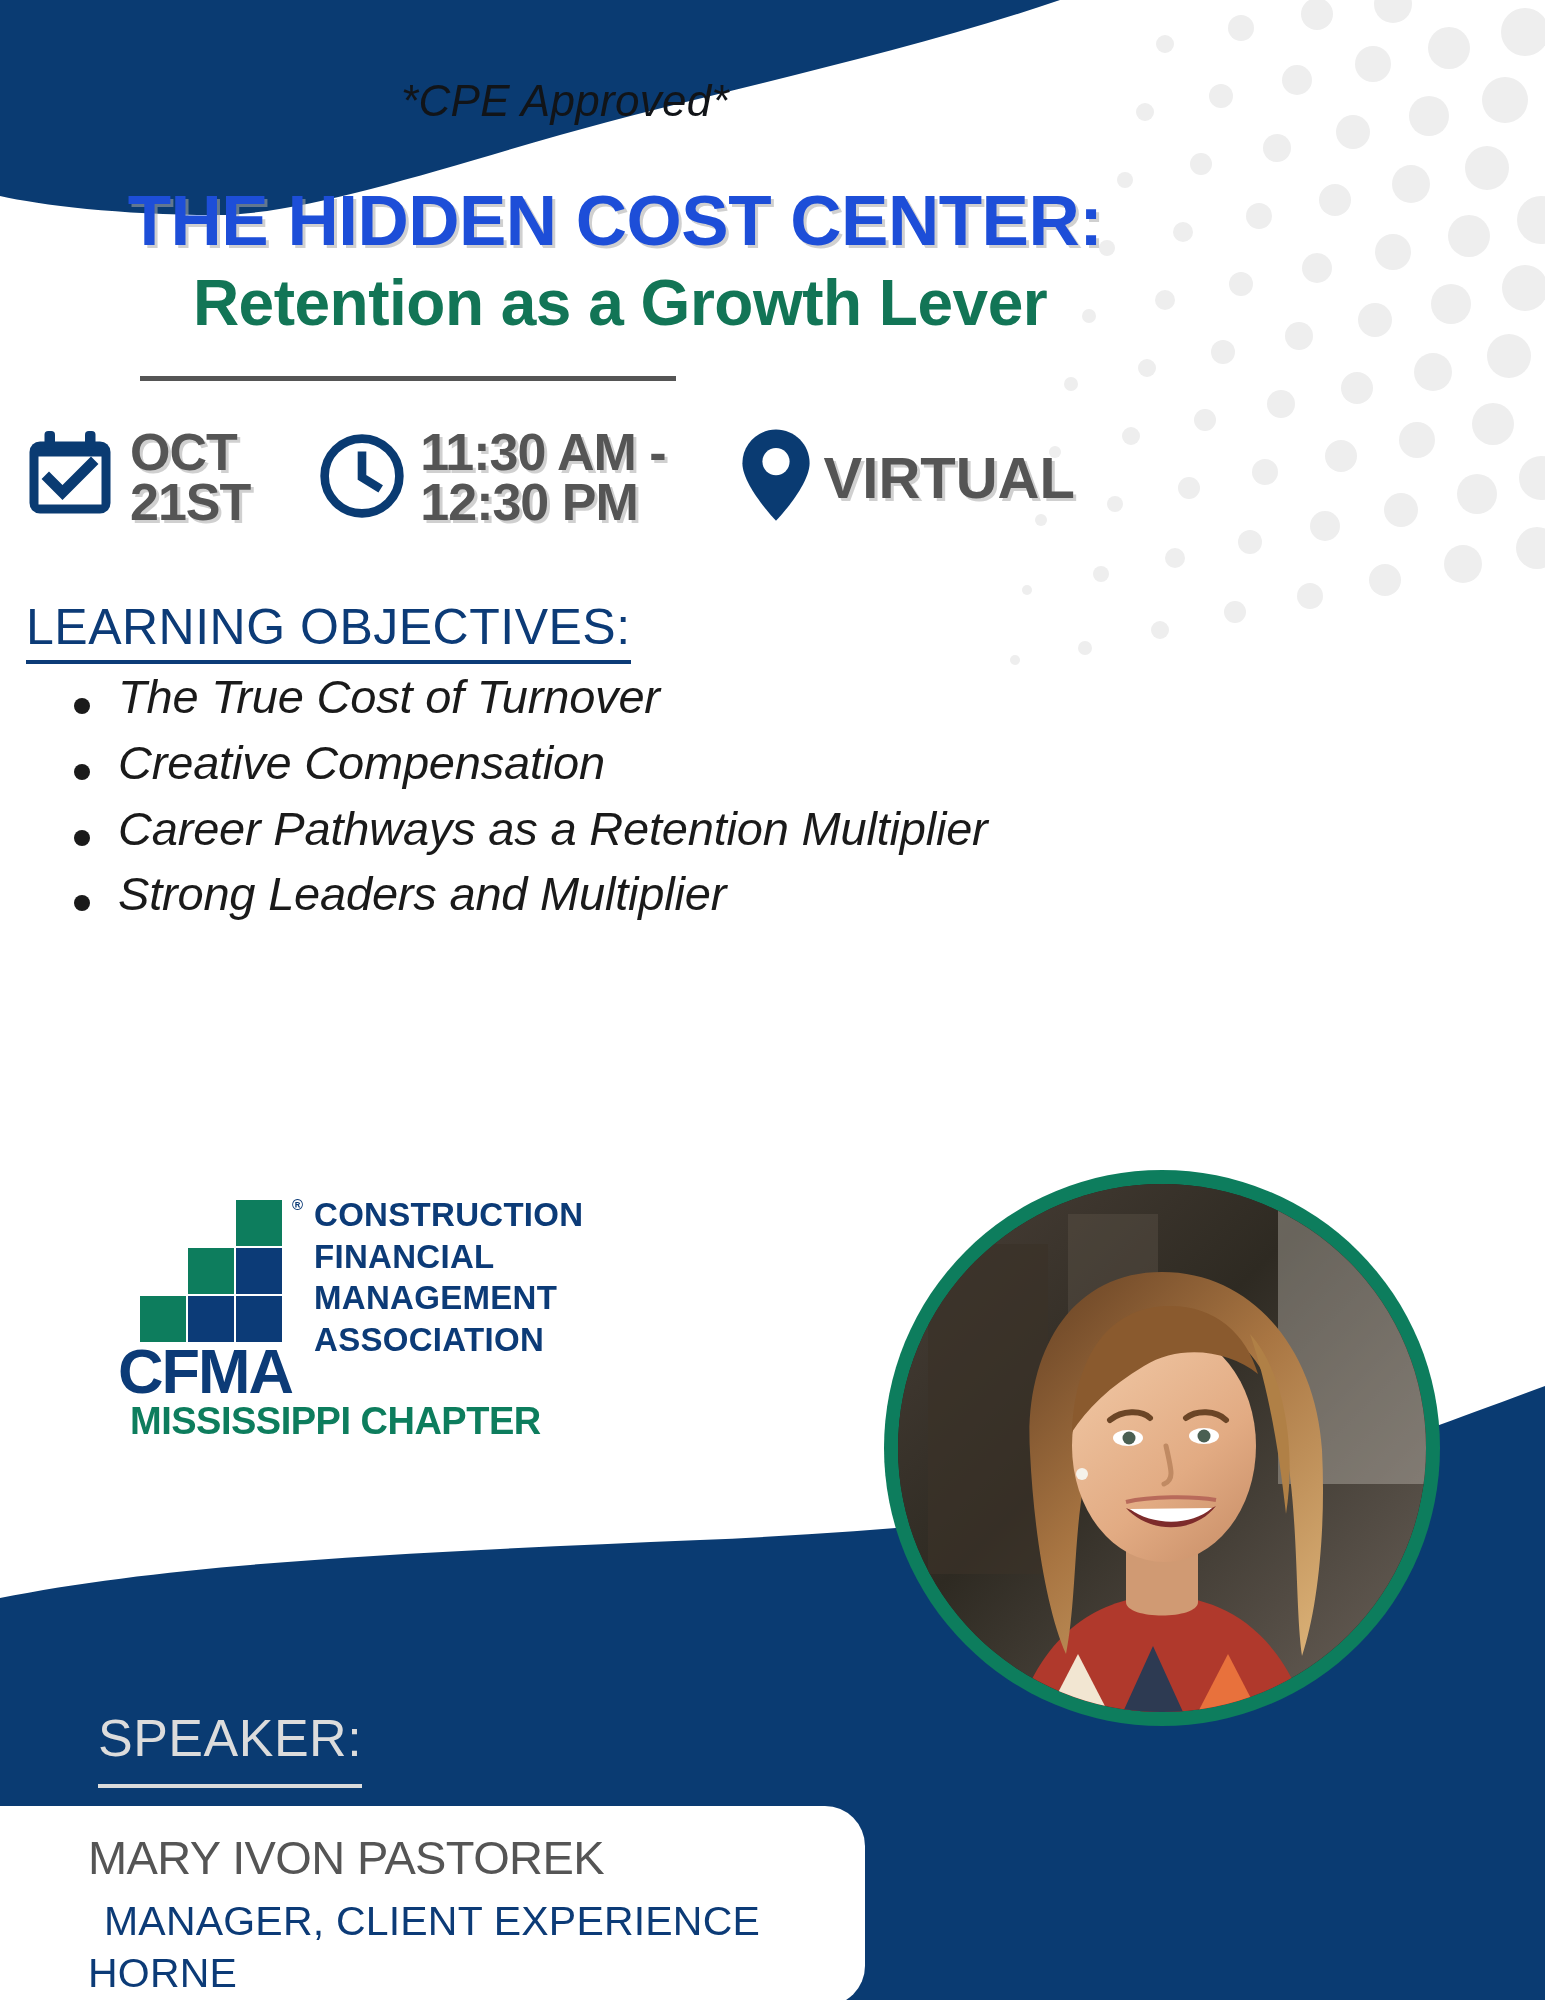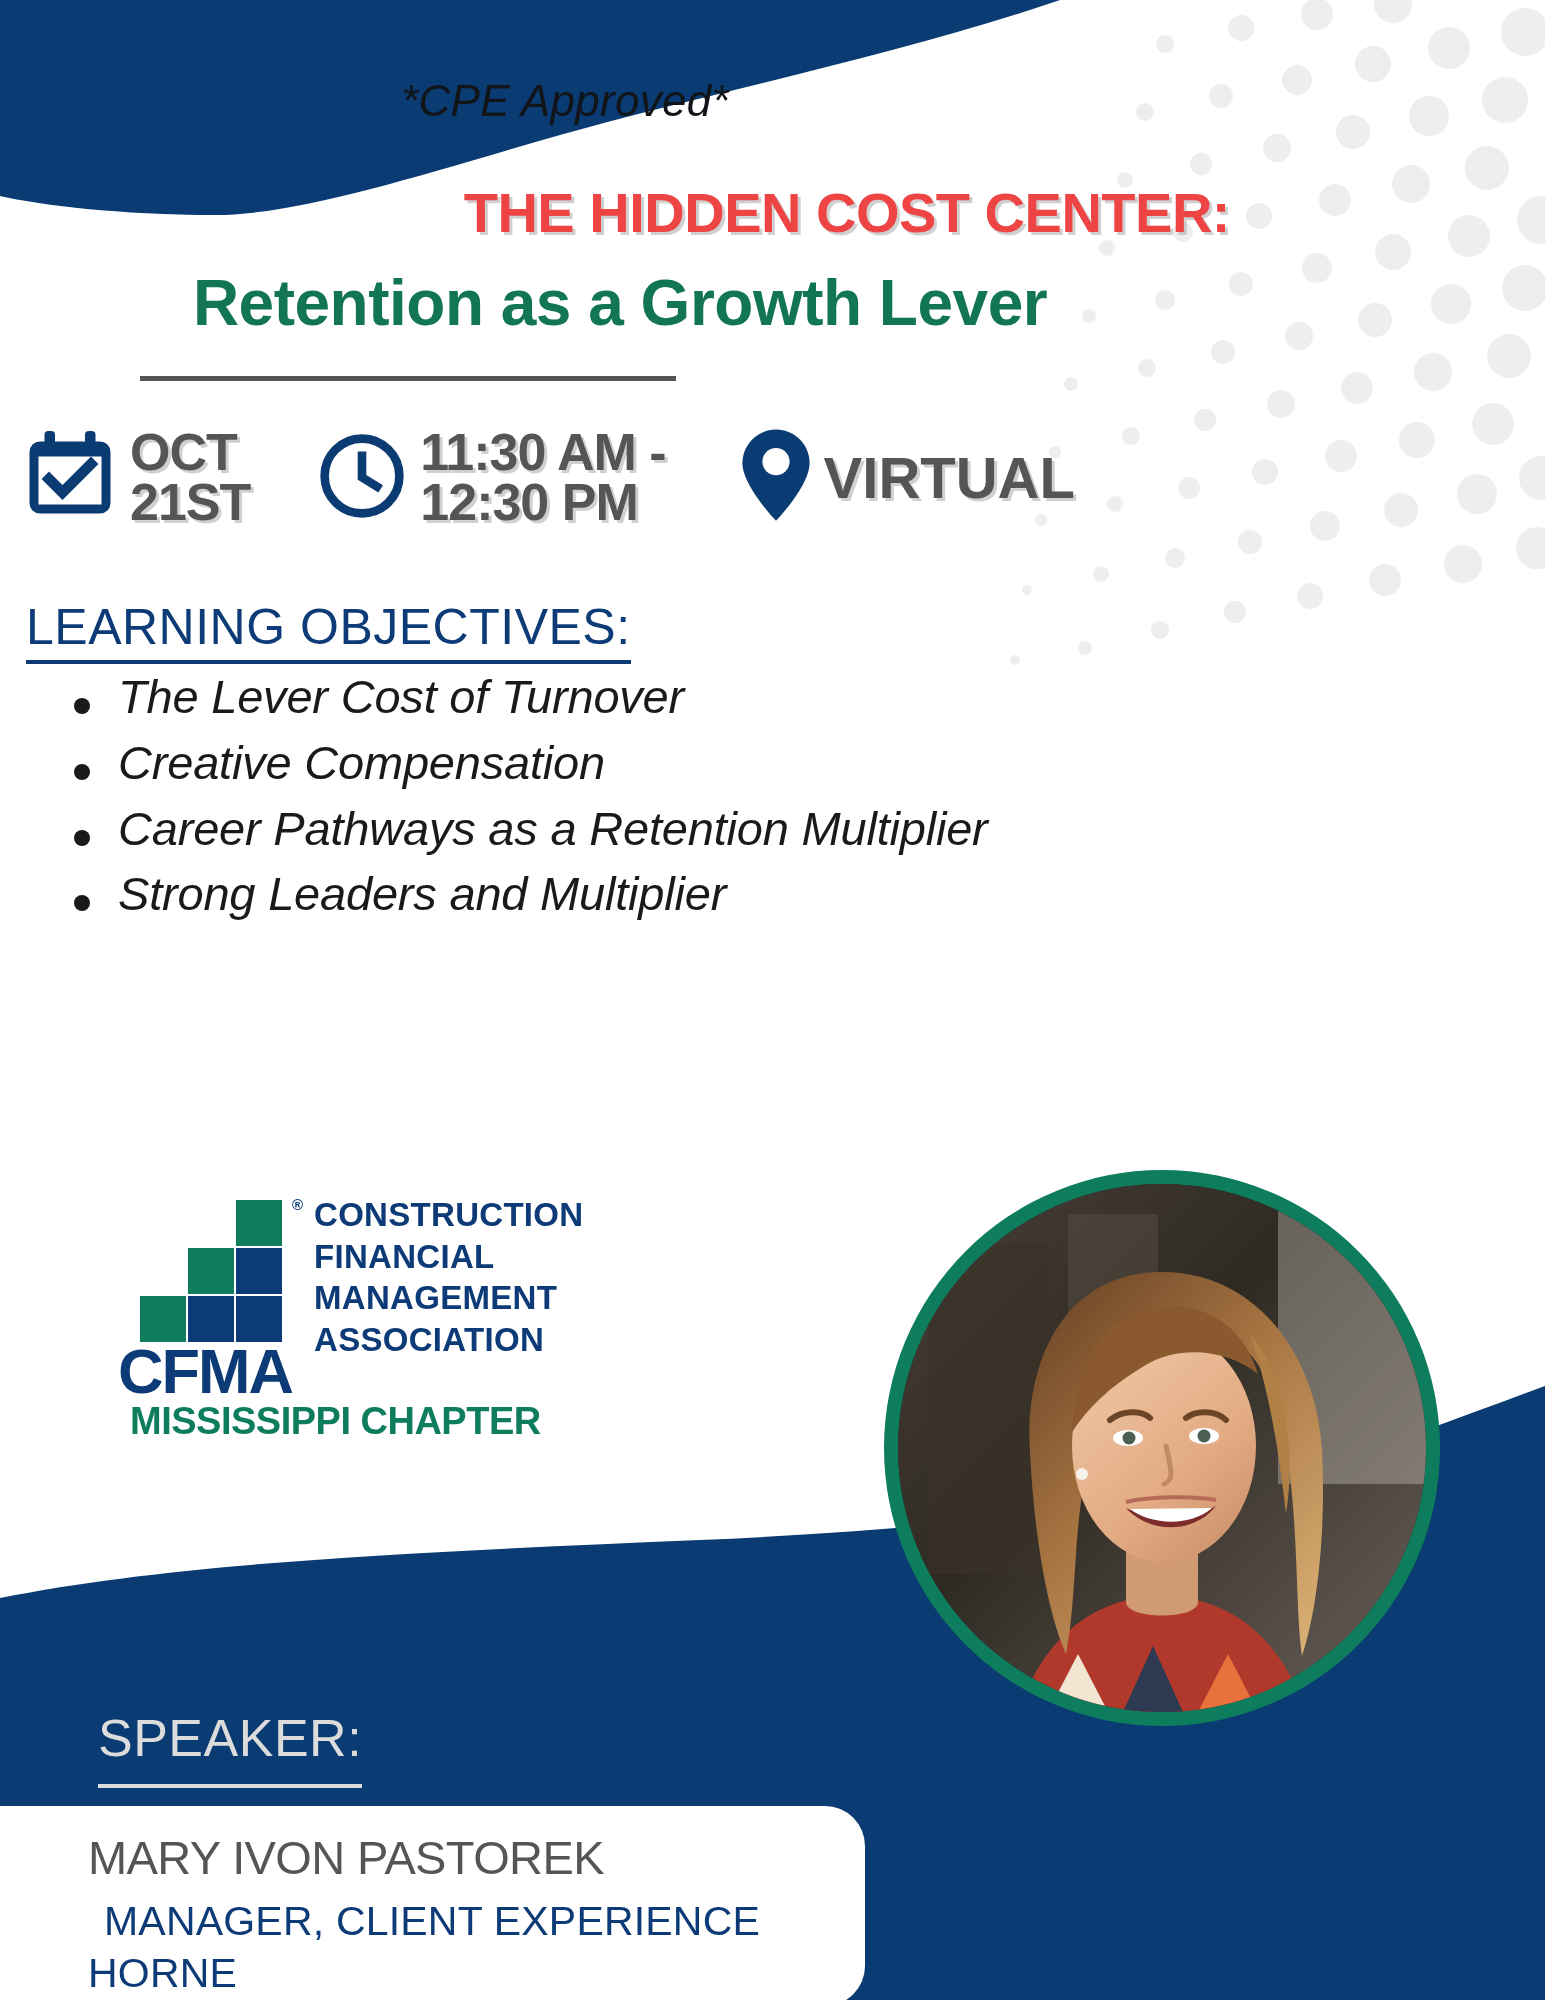--- a/index.html
+++ b/index.html
@@ -22,22 +22,22 @@
   #cpe-approved {
     position:absolute; top:76px; left:0; width:1130px;
     text-align:center; z-index:5;
     font-size:44px; font-style:italic; color:#111418;
     letter-spacing:0.3px;
   }
 
   
   #title-main {
     position:absolute; top:185px; left:0; width:1230px;
-    text-align:right; z-index:5;
-    font-size:56px; font-weight:bold; color:#ef4444;
+    text-align:center; z-index:5;
+    font-size:71px; font-weight:bold; color:#1d4ed8;
     letter-spacing:-0.5px; line-height:1.0;
     font-stretch:condensed;
   }
   #title-sub {
     position:absolute; top:268px; left:0; width:1240px;
     text-align:center; z-index:5;
     font-size:64px; font-weight:bold; color:#127556;
     letter-spacing:-0.5px; line-height:1.1;
   }
   #divider {
@@ -262,21 +262,21 @@
         <circle cx="22" cy="21" r="8.5" fill="#ffffff"></circle>
       </svg>
     </span>
     <span class="meta-text shadowtext">VIRTUAL</span>
   </div>
 
 </div>
 
 <div id="lo-heading">LEARNING OBJECTIVES:</div>
 <ul id="lo-list">
-  <li>The Lever Cost of Turnover</li>
+  <li>The True Cost of Turnover</li>
   <li>Creative Compensation</li>
   <li>Career Pathways as a Retention Multiplier</li>
   <li>Strong Leaders and Multiplier</li>
 </ul>
 
 <div id="cfma-logo">
   <div id="cfma-squares">
     <div class="sq" style="left:96px; top:0;    background:#0d7d5d;"></div>
     <div class="sq" style="left:48px; top:48px; background:#0d7d5d;"></div>
     <div class="sq" style="left:96px; top:48px; background:#0c3b77;"></div>

